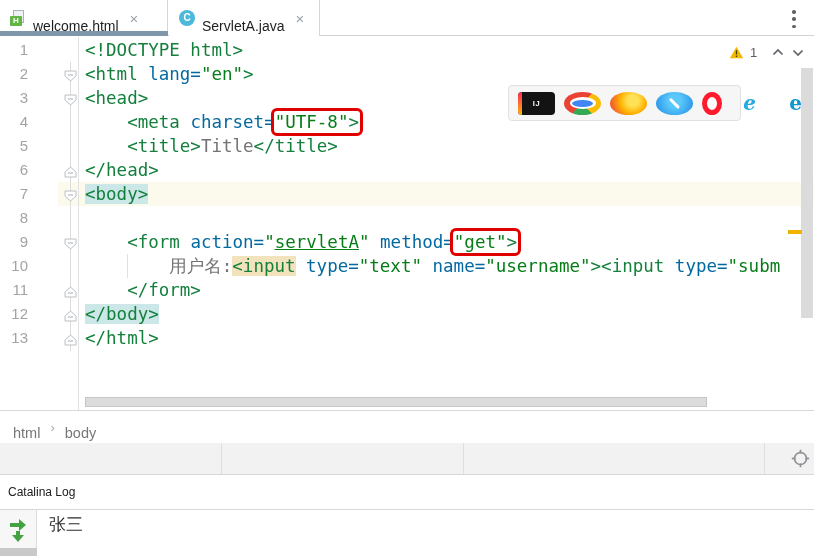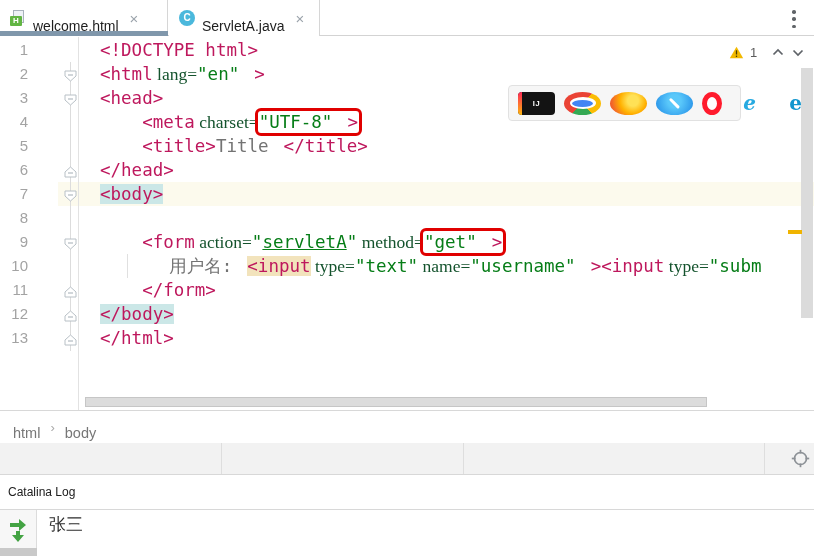--- a/index.html
+++ b/index.html
@@ -29,22 +29,22 @@
   .caret-bg{position:absolute;left:58px;right:0;height:24px;background:#fcfaed;}
   .gutter{position:absolute;left:0;top:1px;width:78px;}
   .gutter-border{position:absolute;left:78px;top:0;bottom:0;width:1px;background:#e2e2e2;}
   .grow{position:relative;height:24px;}
   .gnum{position:absolute;left:0;top:0;width:28px;text-align:right;font:15px/24px "Liberation Sans",sans-serif;color:#a3a3a3;}
   .gfold{position:absolute;left:64px;top:6px;width:13px;height:12px;cursor:pointer;}
   .fold-rail{position:absolute;left:70px;top:25px;height:289px;width:1px;background:#dcdcdc;}
   .code{position:absolute;left:85px;top:1px;right:12px;overflow:hidden;white-space:pre;
         font:17.5px/24px "DejaVu Sans Mono",monospace;color:#000;}
   .code-line{height:24px;}
-  .tk-tag{color:#be185d;margin-left:15px;}
-  .tk-attr{color:#14532d;font-family:Liberation Serif, serif;}
+  .tk-tag{color:#15803d;}
+  .tk-attr{color:#0369a1;}
   .tk-val{color:#067d17;}
   .tk-text{color:#737373;}
   .tk-link{color:#067d17;text-decoration:underline;}
   .hl-cyan{background:#cbe7e7;}
   .hl-tan{background:#f2e3bc;}
   .boxed{outline:3px solid #e00000;outline-offset:1px;border-radius:2px;}
   .indent-guide{position:absolute;left:127px;top:217px;width:1px;height:24px;background:#e0e0e0;}
   .vthumb{position:absolute;left:801px;top:31px;width:12px;height:250px;background:#dbdbdb;}
   .stripe-warn{position:absolute;left:788px;top:193px;width:14px;height:4px;background:#f0b400;}
   .hthumb{position:absolute;left:85px;top:360px;width:622px;height:10px;background:#dcdcdc;border:1px solid #c6c6c6;box-sizing:border-box;}

